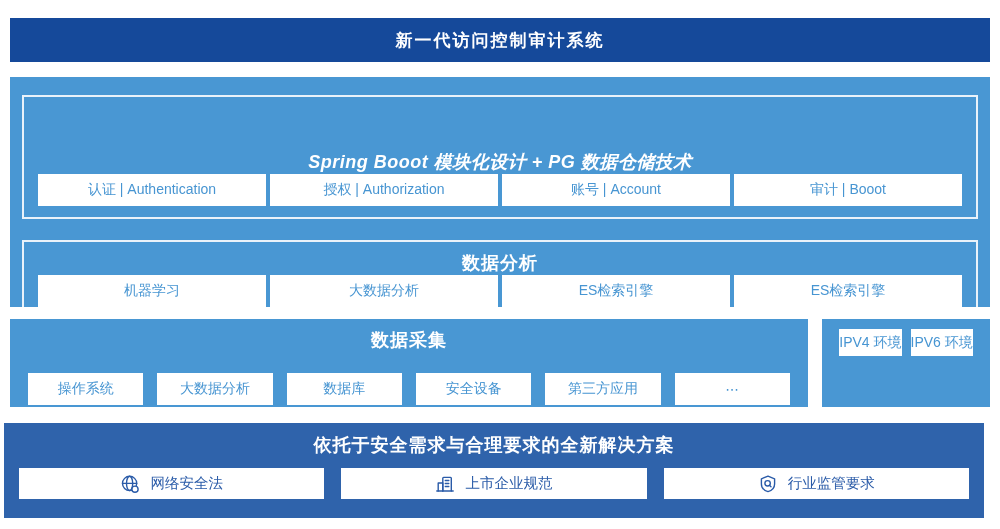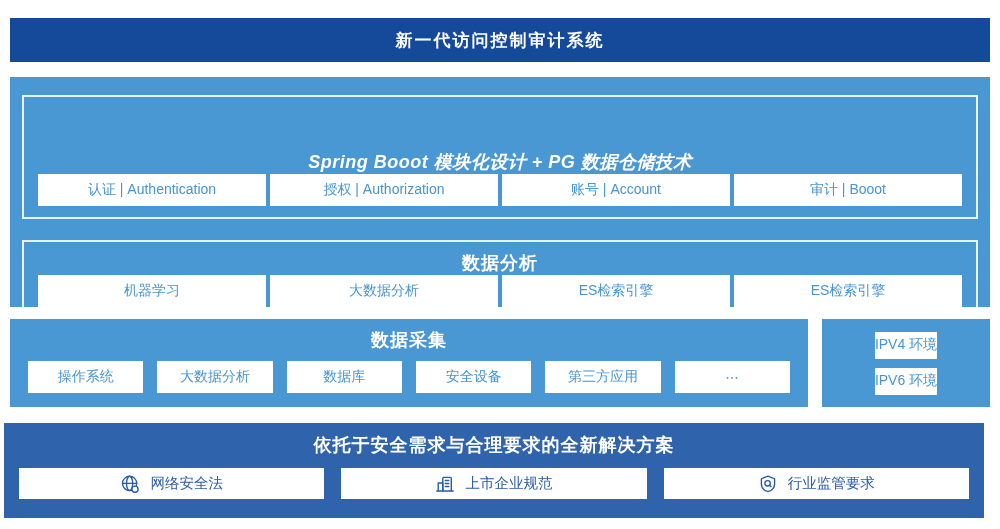--- a/index.html
+++ b/index.html
@@ -43,30 +43,29 @@
     font-size: 14px;
   }
 
   
   .collection {
     position: absolute; left: 10px; top: 319px; width: 798px; height: 88px;
     background: #4997d3;
     display: flex; flex-direction: column;
     padding: 9px 18px 15px 18px;
   }
-  .collection .layer-title { margin-bottom: 9px; }
+  .collection .layer-title { margin-bottom: 21px; }
   .collection .chip-row { gap: 14px; }
 
   
   .env {
     position: absolute; left: 822px; top: 319px; width: 168px; height: 88px;
     background: #4997d3;
-    display: flex; flex-direction: column; justify-content: center; gap: 9px;
+    display: flex; flex-direction: row; justify-content: center; gap: 9px;
     padding: 10px 16px;
-    align-items: center;
   }
   .env .chip { flex: none; height: 27px; }
 
   
   .solution {
     position: absolute; left: 4px; top: 423px; width: 980px; height: 95px;
     background: #2f63ab;
     display: flex; flex-direction: column;
     padding: 10px 15px 0 15px;
   }

